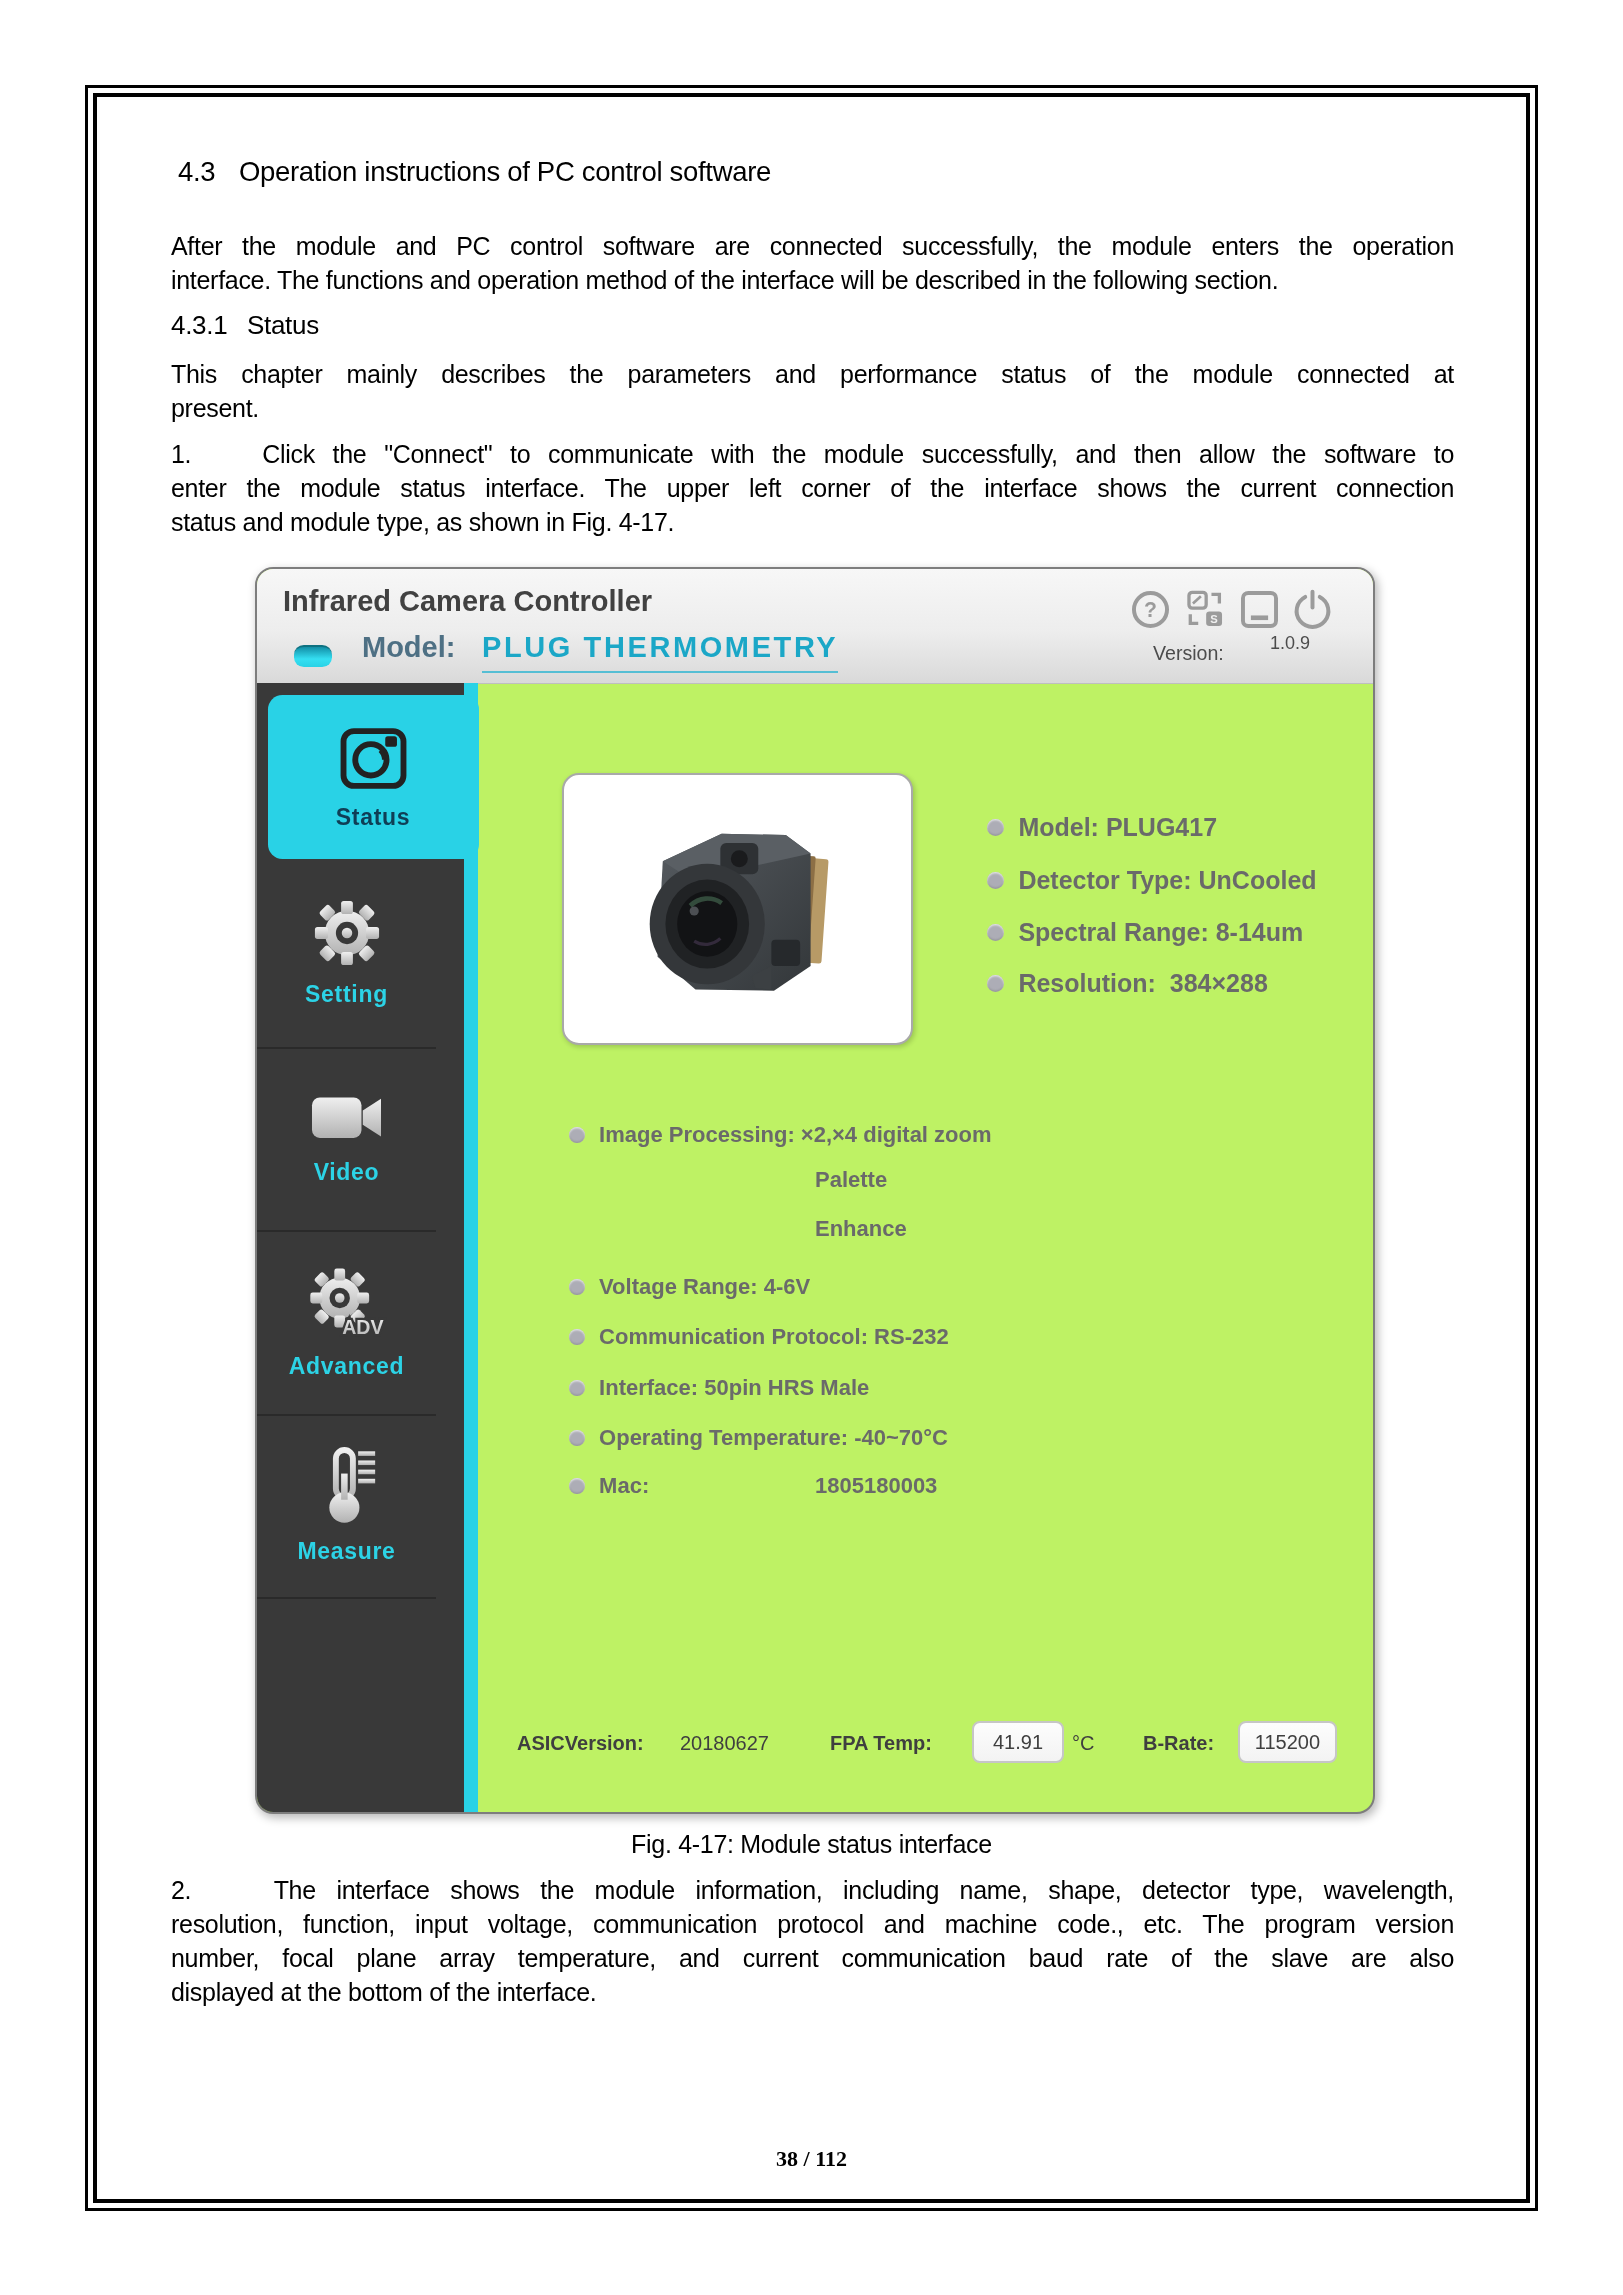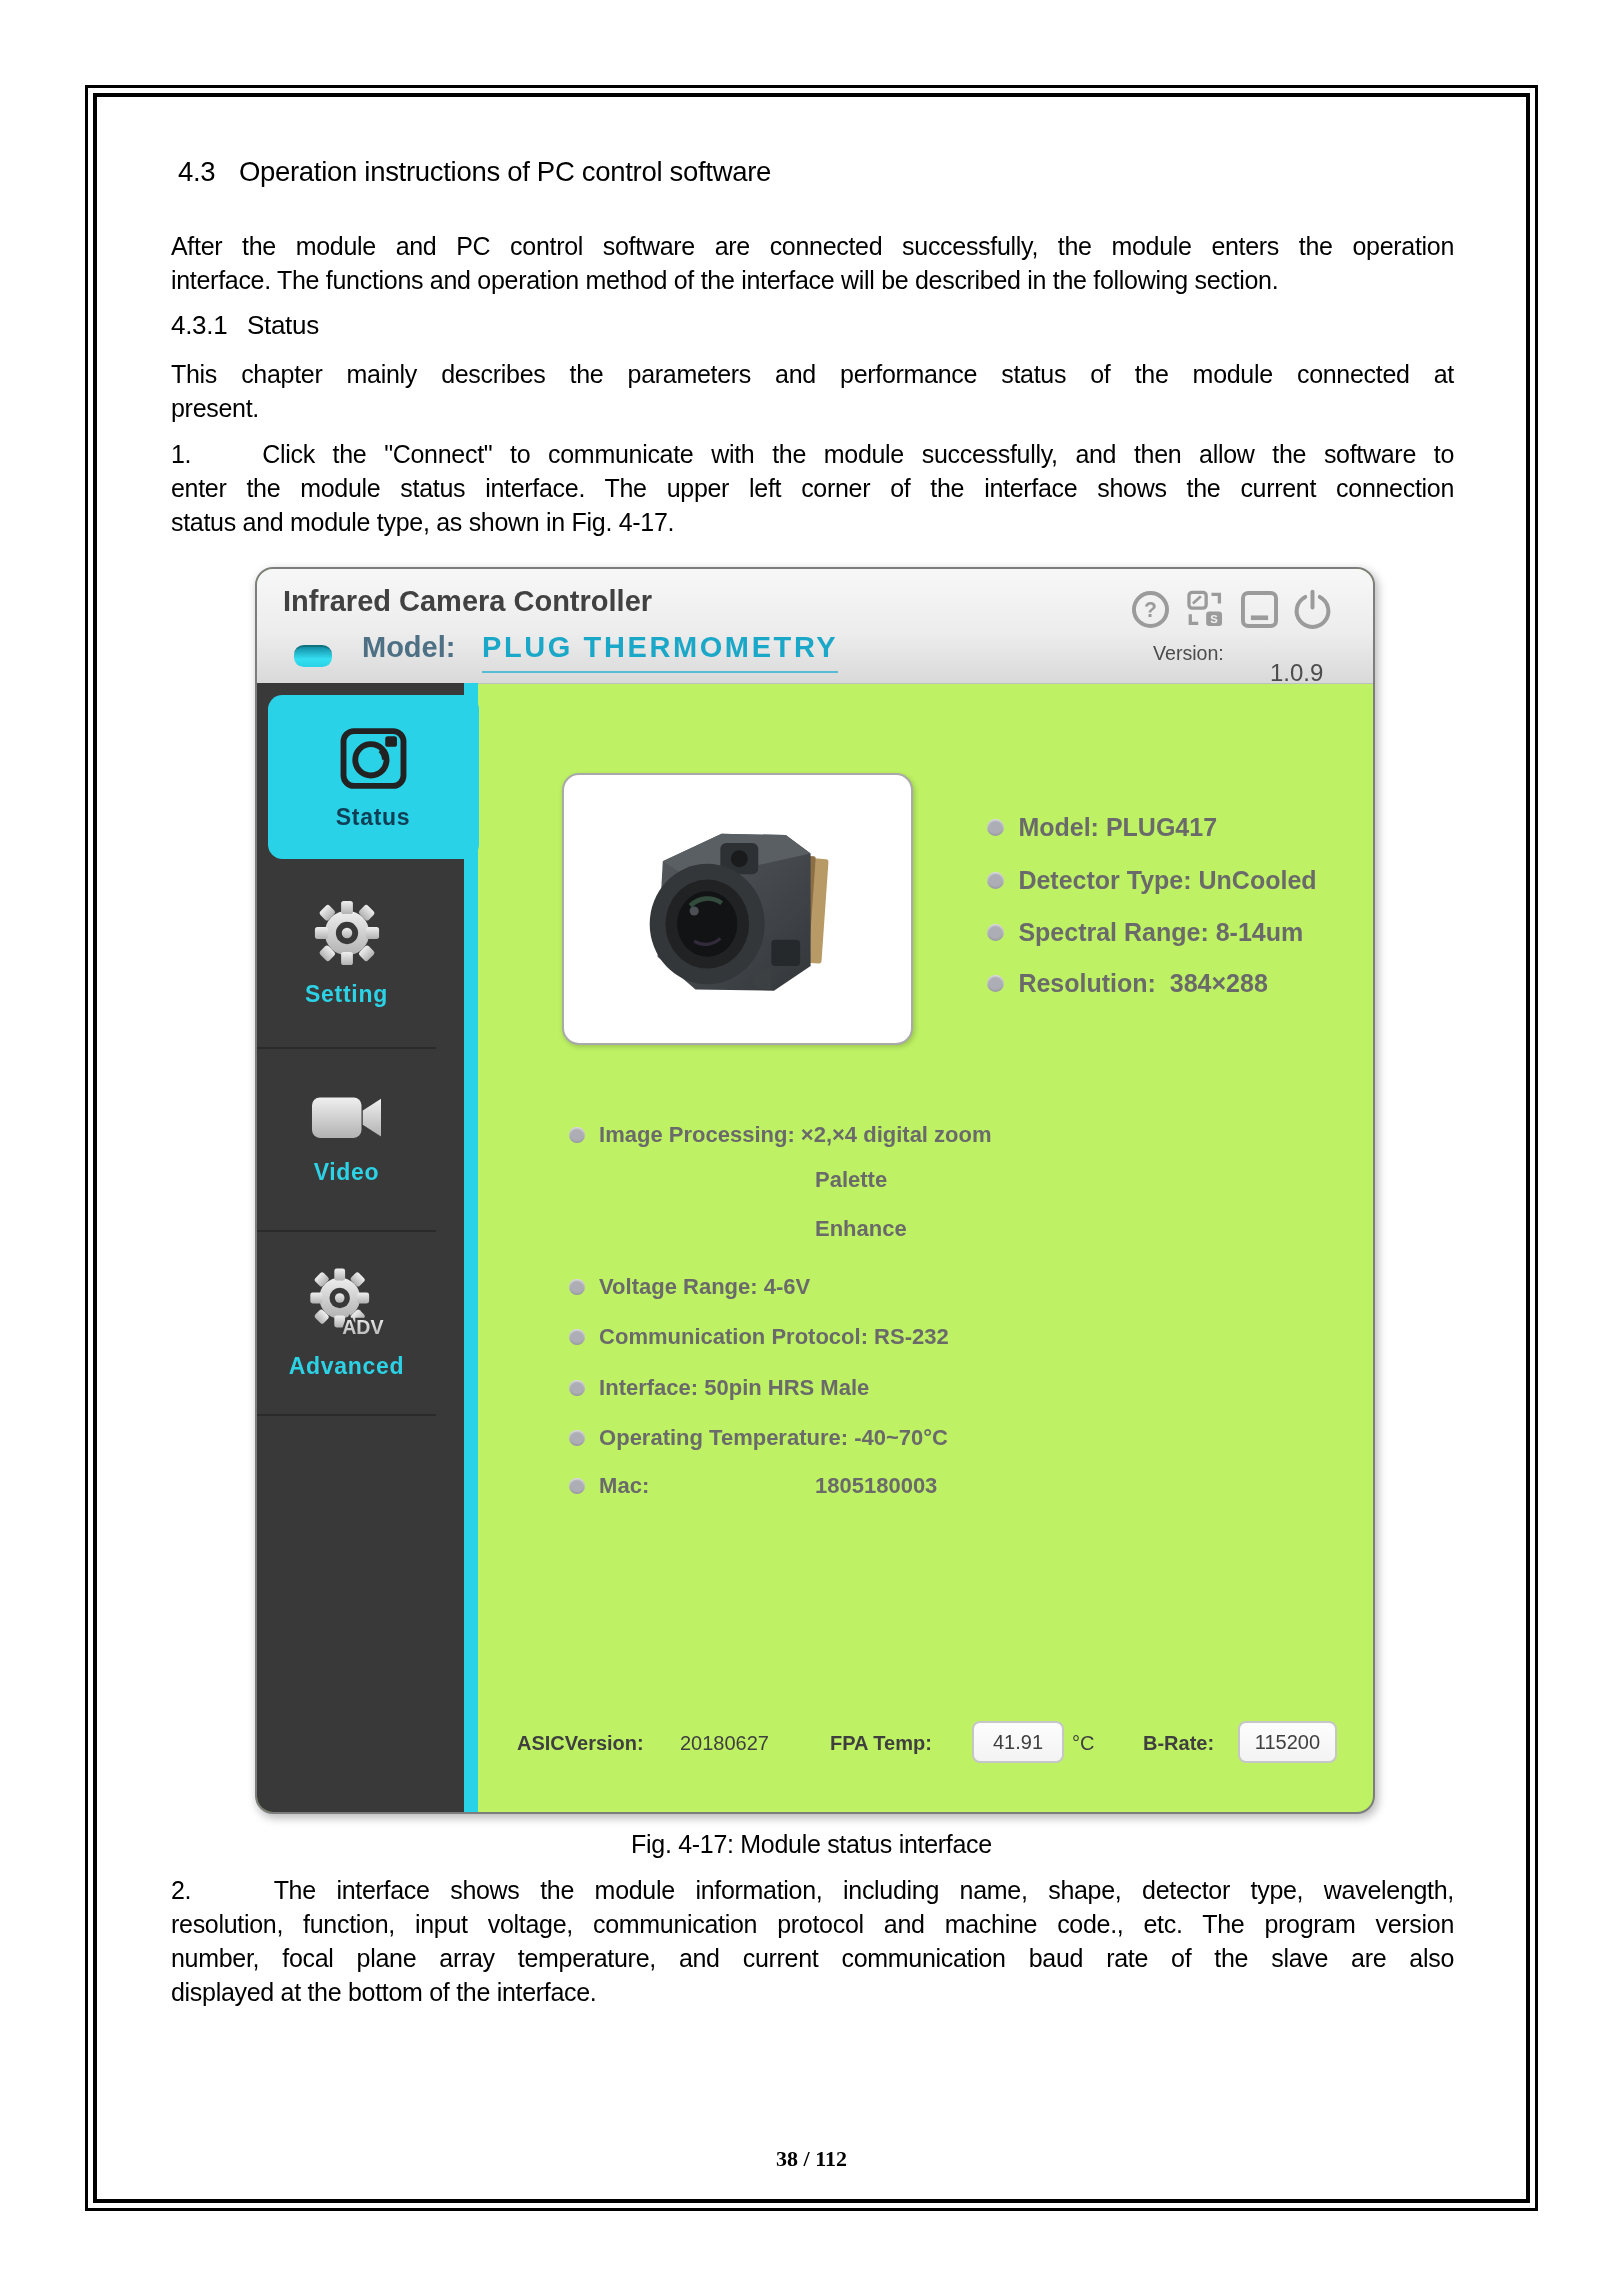--- a/index.html
+++ b/index.html
@@ -30,21 +30,21 @@
             background:linear-gradient(#f7f7f7,#ededed 55%,#d9d9d9);
             border-bottom:0.7px solid #bfbfbf;}
   .win-title{position:absolute;left:26px;top:15.7px;font-size:29px;font-weight:bold;color:#414141;}
   .conn-indicator{position:absolute;left:37px;top:76px;width:38px;height:19.6px;border-radius:9.8px;
                   background:linear-gradient(#128ea6,#35dff2 60%,#29d2e6);border-top:2px solid #0d7180;}
   .model-label{position:absolute;left:105px;top:62px;font-size:29px;font-weight:bold;color:#4e7084;}
   .model-value{position:absolute;left:225px;top:62px;font-size:29px;font-weight:bold;color:#1ba7c7;
                letter-spacing:2.6px;border-bottom:2px solid #55bed4;padding-bottom:7px;}
   .tb-icon{position:absolute;top:19.6px;width:41px;height:41px;}
   .ver-label{position:absolute;left:896px;top:73px;font-size:19.6px;color:#4c4c4c;}
-  .ver-value{position:absolute;left:1013px;top:90px;font-size:24px;color:#4c4c4c;}
+  .ver-value{position:absolute;left:1013px;top:64px;font-size:18px;color:#4c4c4c;}
   
   .sidebar{position:absolute;left:0;top:114px;width:221px;height:1133px;background:#393939;}
   .stripe{position:absolute;right:0;top:0;width:14.4px;height:100%;background:#29d2e6;}
   .tab-active{position:absolute;left:10.5px;top:11.8px;width:211px;height:164px;border-radius:14.4px;
               background:#29d2e6;display:flex;flex-direction:column;align-items:center;
               justify-content:center;gap:9.2px;}
   .tab-active .sb-label{color:#0f3e55;}
   .sb-item{position:absolute;left:0;width:179px;display:flex;flex-direction:column;
            align-items:center;justify-content:center;gap:11.8px;}
   .sb-div{border-bottom:2px solid #2a2a2a;}
@@ -198,20 +198,32 @@
               <rect x="75" y="77" width="20" height="18" rx="4" transform="rotate(-45 85 86)"></rect>
             </g>
             <circle cx="55" cy="55" r="17" fill="#393939"></circle>
             <circle cx="55" cy="55" r="8" fill="url(#silver)"></circle>
           </g>
           <text x="90" y="106" font-size="30" font-weight="bold" fill="url(#silver)" stroke="#393939" stroke-width="7" paint-order="stroke" text-anchor="middle" font-family="Liberation Sans, sans-serif">ADV</text>
         </svg>
         <span class="sb-label">Advanced</span>
       </div>
 
+      <div class="sb-item sb-div" style="top:731px;height:183px;">
+        <svg width="72" height="80" viewBox="0 0 110 122">
+          <rect x="38" y="6" width="26" height="72" rx="13" fill="none" stroke="url(#silver)" stroke-width="9"></rect>
+          <circle cx="51" cy="94" r="23" fill="url(#silver)"></circle>
+          <rect x="46" y="42" width="10" height="40" fill="url(#silver)"></rect>
+          <rect x="72" y="8" width="26" height="7" fill="url(#silver)"></rect>
+          <rect x="72" y="22" width="26" height="7" fill="url(#silver)"></rect>
+          <rect x="72" y="36" width="26" height="7" fill="url(#silver)"></rect>
+          <rect x="72" y="50" width="26" height="7" fill="url(#silver)"></rect>
+        </svg>
+        <span class="sb-label">Measure</span>
+      </div>
     </div>
 
     <div class="product-box">
       <svg width="242" height="216" viewBox="0 0 370 330">
         <defs>
           <linearGradient id="bodyg" x1="0" y1="0" x2="1" y2="1">
             <stop offset="0" stop-color="#565b60"></stop>
               <stop offset="1" stop-color="#33373a"></stop>
           </linearGradient>
         </defs>

